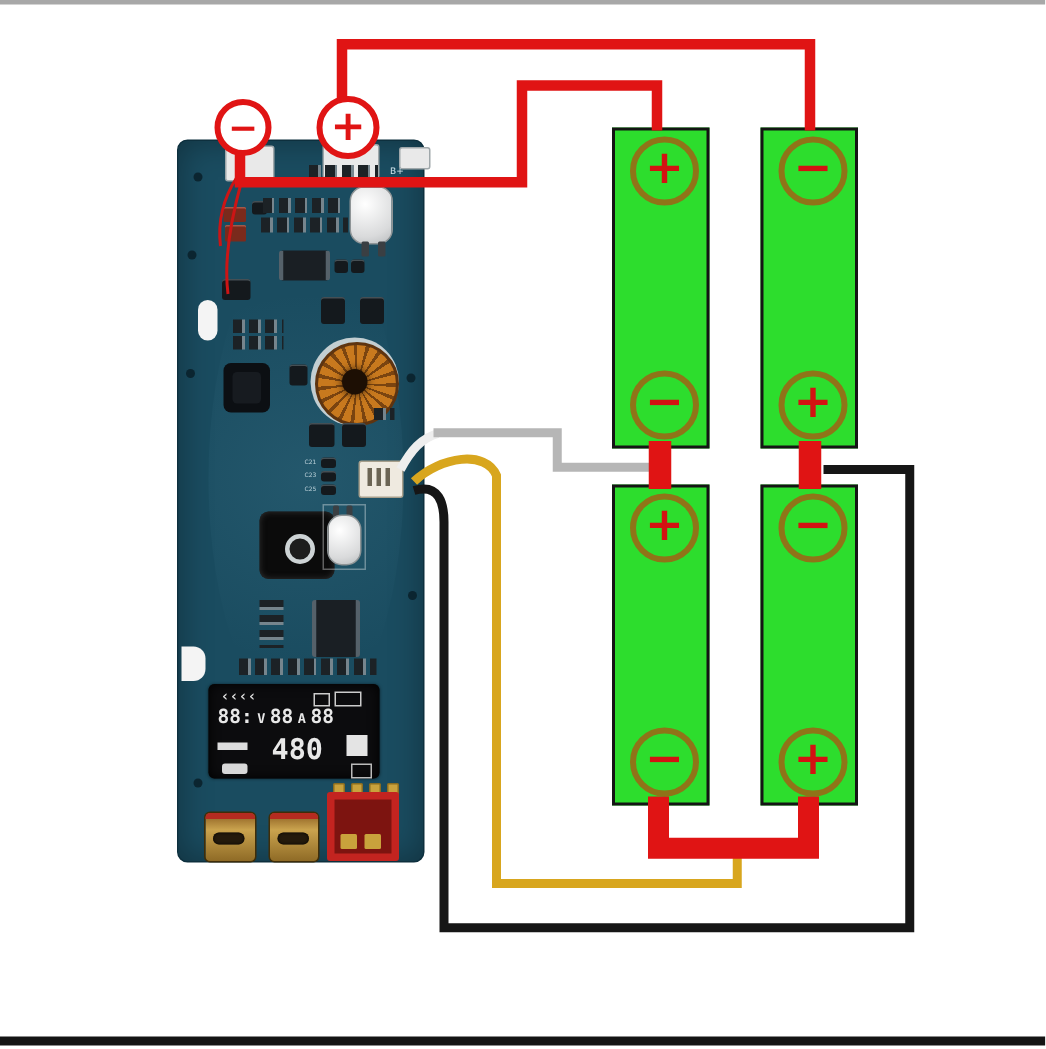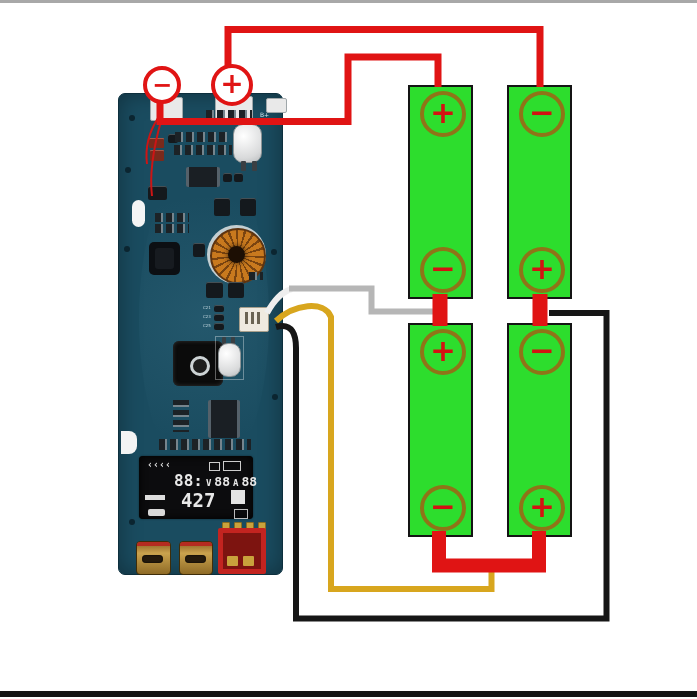--- a/index.html
+++ b/index.html
@@ -129,28 +129,28 @@
 
     <div class="abs smdcol" style="left:54px;top:306px;width:16px;height:32px;"></div>
     <div class="abs soic" style="left:89px;top:306px;width:26px;height:38px;border-left:3px solid #55616a;border-right:3px solid #55616a;"></div>
     <div class="abs smdrow" style="left:40px;top:345px;width:92px;height:11px;"></div>
 
     <div class="abs display" style="left:20px;top:362px;width:114px;height:63px;">
       <div class="abs seg" style="left:8px;top:3px;font-size:10px;color:#dcdcdc;">‹‹‹‹</div>
       <div class="abs" style="left:70px;top:6px;width:9px;height:7px;border:1px solid #cccccc;"></div>
       <div class="abs" style="left:84px;top:5px;width:16px;height:8px;border:1px solid #cccccc;"></div>
       <div class="abs" style="left:6px;top:15px;display:flex;gap:3px;align-items:baseline;">
-        <span class="seg" style="font-size:16px;margin-left:29px;">88:</span>
+        <span class="seg" style="font-size:13px;">88:</span>
         <span class="seg" style="font-size:9px;">V</span>
         <span class="seg" style="font-size:13px;">88</span>
         <span class="seg" style="font-size:9px;">A</span>
         <span class="seg" style="font-size:13px;">88</span>
       </div>
       <div class="abs" style="left:6px;top:39px;width:20px;height:5px;background:#dddddd;"></div>
-      <div class="abs seg" style="left:42px;top:33px;font-size:19px;">427</div>
+      <div class="abs seg" style="left:42px;top:33px;font-size:19px;">480</div>
       <div class="abs" style="left:92px;top:34px;width:14px;height:14px;background:#e4e4e4;"></div>
       <div class="abs" style="left:9px;top:53px;width:17px;height:7px;background:#d8d8d8;border-radius:2px;"></div>
       <div class="abs" style="left:95px;top:53px;width:12px;height:8px;border:1px solid #bbbbbb;"></div>
     </div>
 
     <div class="abs usbc" style="left:17px;top:447px;width:33px;height:32px;">
         <div class="abs redtop"></div>
         <div class="abs slot"></div>
       </div>
     <div class="abs usbc" style="left:60px;top:447px;width:32px;height:32px;">

